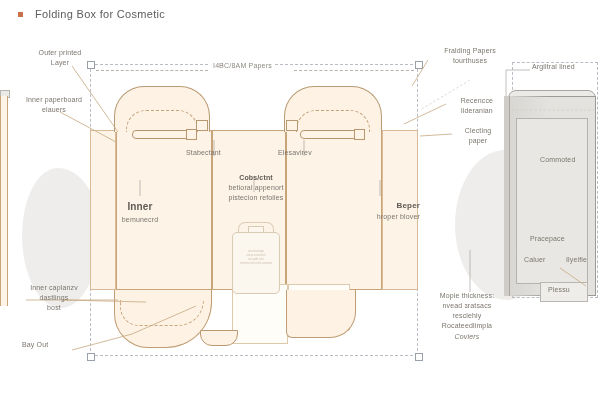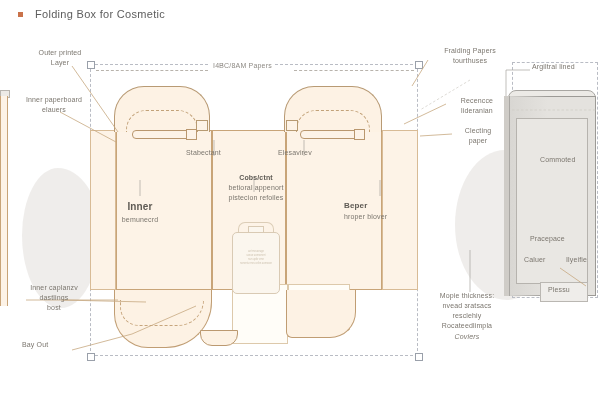--- a/index.html
+++ b/index.html
@@ -176,21 +176,21 @@
 
   #anno-outer-layer{left:14px;top:48px;width:92px;text-align:center;}
   #anno-inner-board{left:4px;top:95px;width:100px;text-align:center;}
   #anno-inner-cap{left:6px;top:283px;width:96px;text-align:center;}
   #anno-bay-out{left:22px;top:340px;width:60px;}
 
   #anno-stabectant{left:186px;top:148px;width:64px;}
   #anno-elesavirev{left:278px;top:148px;width:64px;}
   #anno-cobs{left:204px;top:173px;width:104px;text-align:center;}
   #anno-inner{left:104px;top:200px;width:72px;text-align:center;}
-  #anno-beper{left:344px;top:200px;width:76px;text-align:left;}
+  #anno-beper{left:344px;top:200px;width:76px;text-align:right;}
 
   #anno-fralding{left:430px;top:46px;width:80px;text-align:center;}
   #anno-recencce{left:446px;top:96px;width:62px;text-align:center;}
   #anno-clecting{left:452px;top:126px;width:52px;text-align:center;}
   #anno-argiltral{left:532px;top:62px;width:66px;}
   #anno-mopie{left:428px;top:291px;width:78px;text-align:center;}
 
   #anno-commoted{left:540px;top:155px;width:56px;}
   #anno-pracepace{left:530px;top:234px;width:62px;}
   #anno-caluer{left:524px;top:255px;width:40px;}

